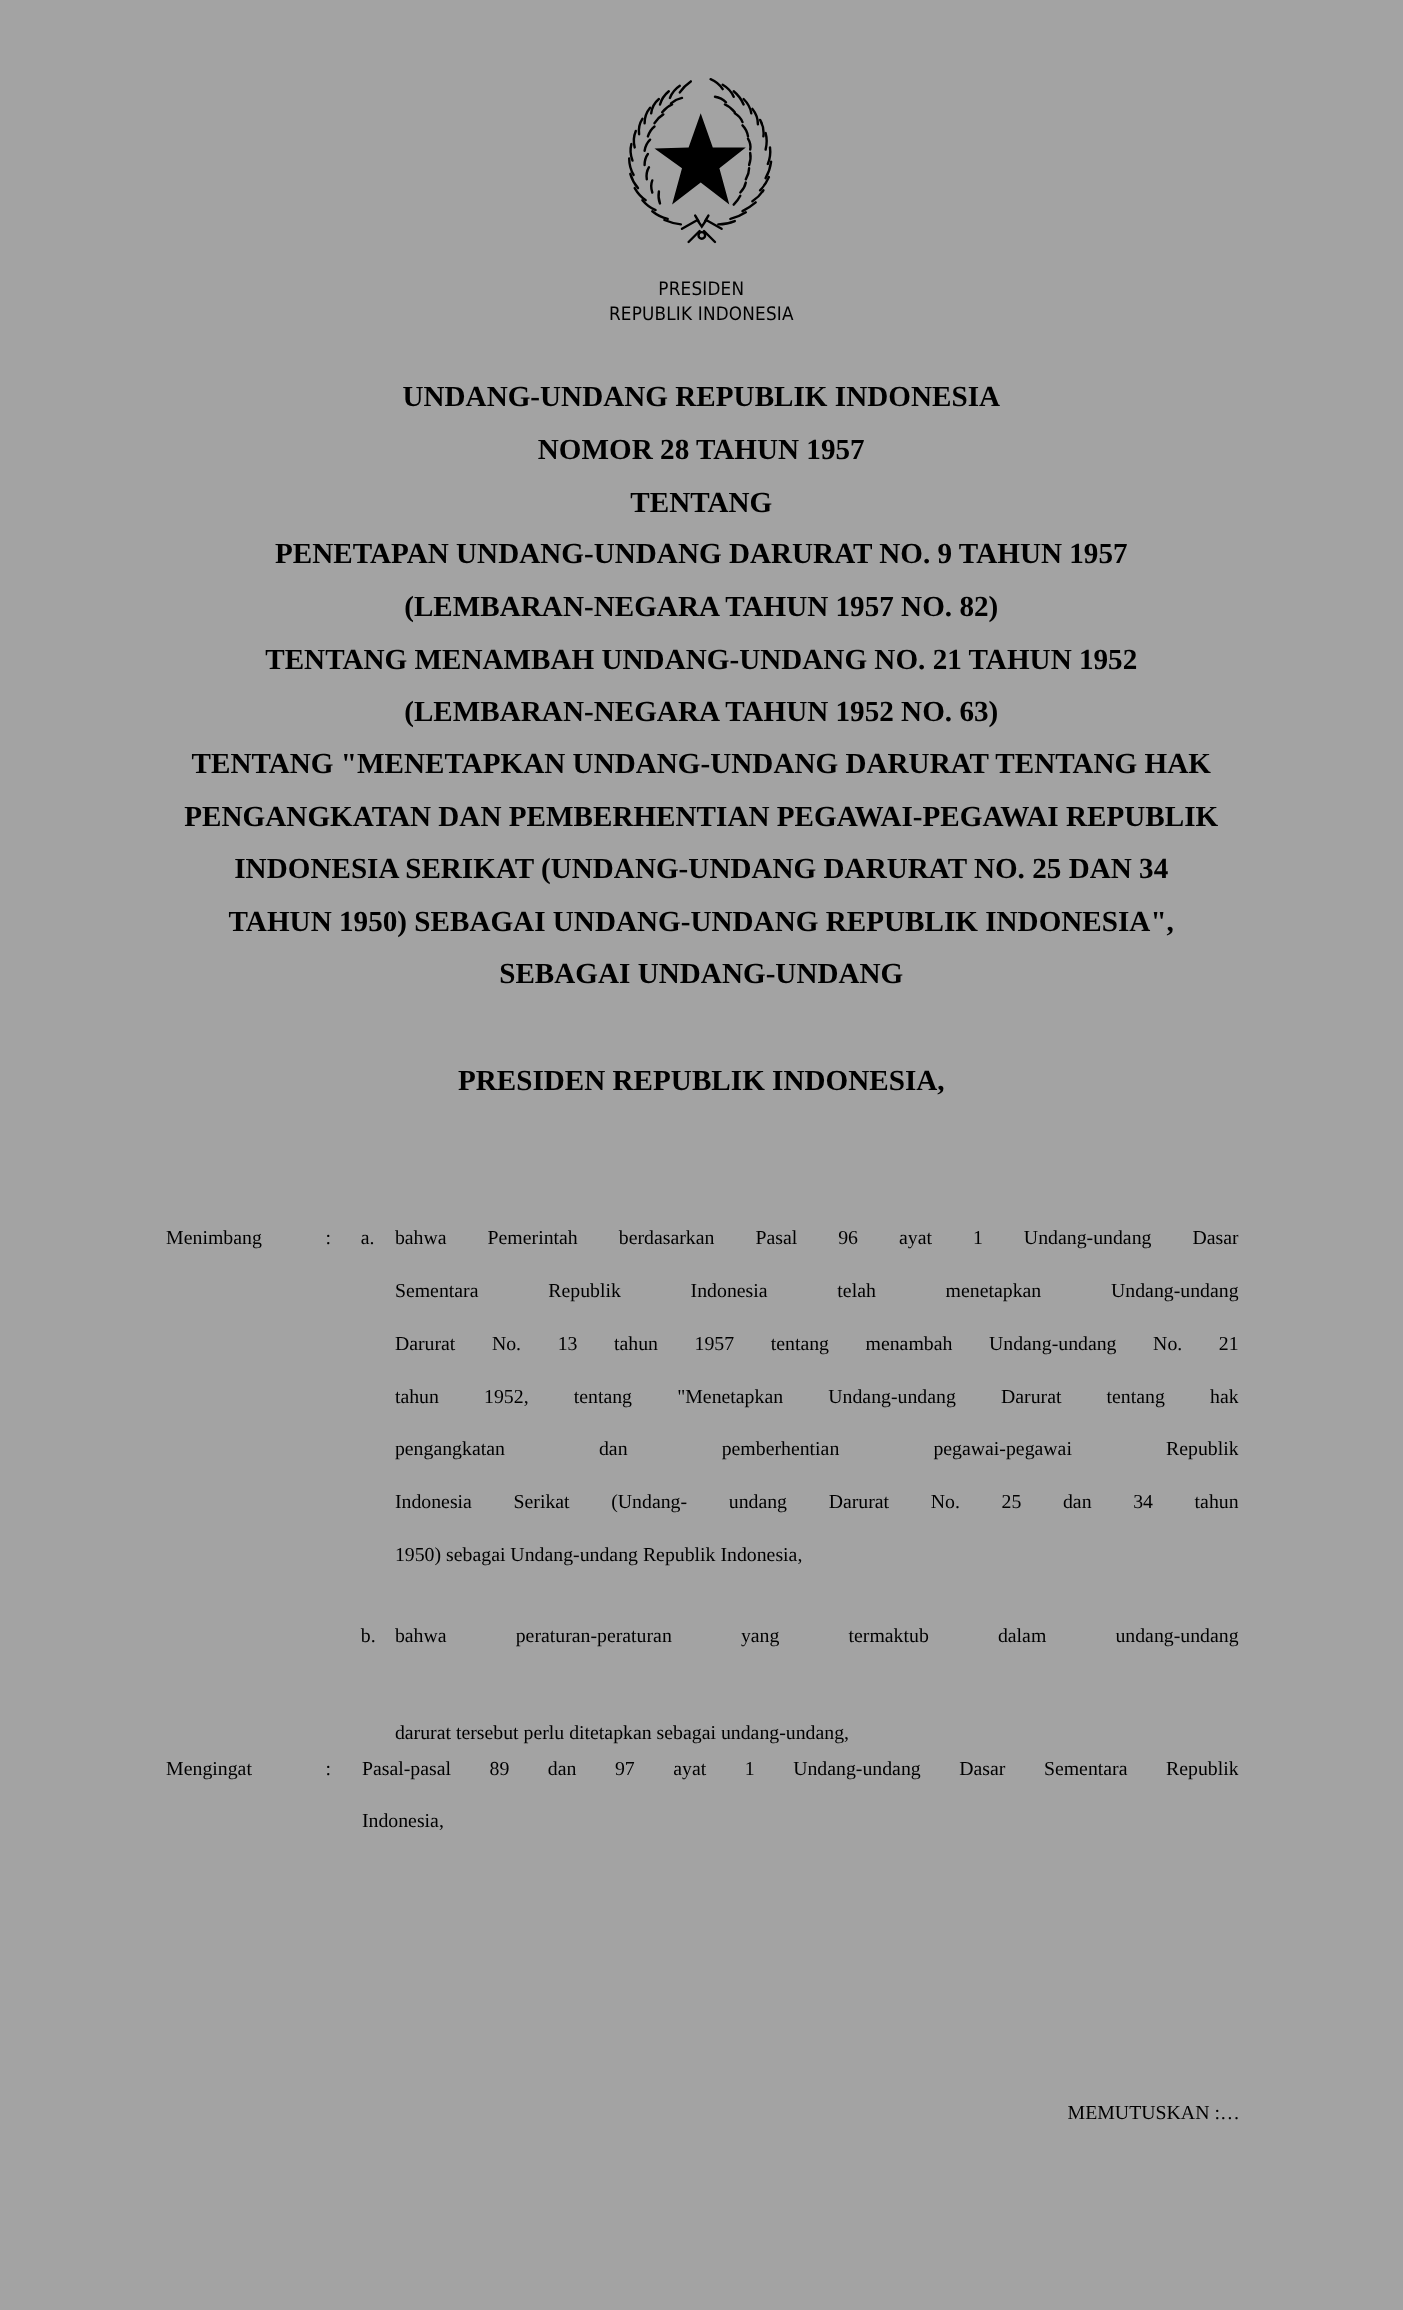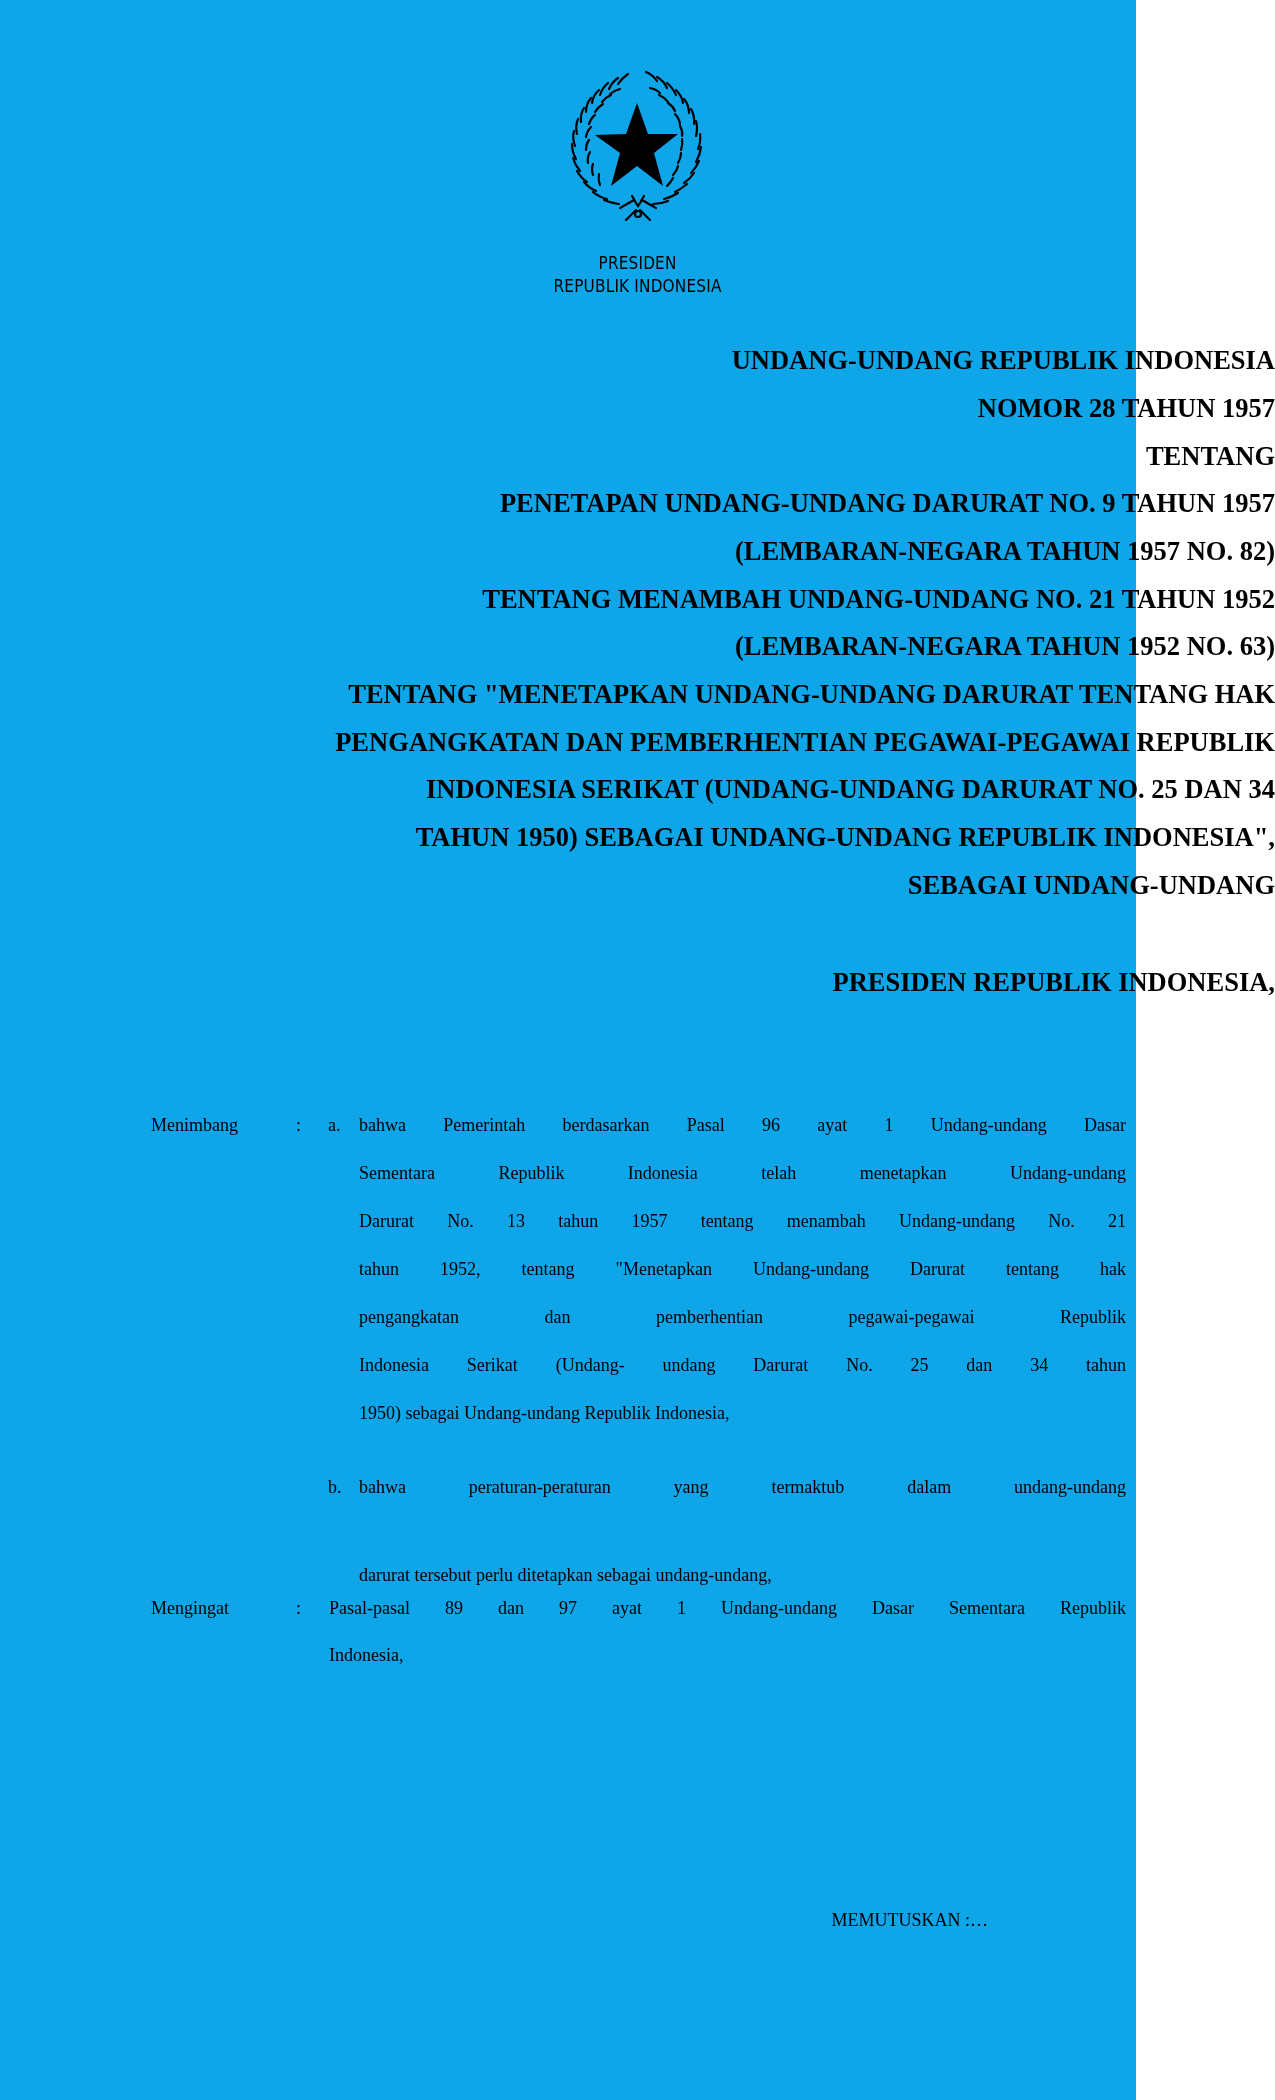--- a/index.html
+++ b/index.html
@@ -11,22 +11,22 @@
     width: 1275px;
     height: 2100px;
     position: relative;
     overflow: hidden;
     color: #000000;
     font-family: "Liberation Serif", "DejaVu Serif", serif;
   }
   .page {
     position: absolute;
     left: 0; top: 0;
-    width: 1136px; height: 2100px;
-    background: #0ea5e9;
+    width: 1275px; height: 2100px;
+    background: #a3a3a3;
   }
   
   .emblem {
     position: absolute;
     left: 558px;
     top: 68px;
     width: 160px;
     height: 162px;
   }
   .emblem svg { width: 100%; height: 100%; display: block; }
@@ -44,21 +44,21 @@
     transform-origin: 638px 0;
   }
   .lh-1 { top: 252px; }
   .lh-2 { top: 275px; }
 
   
   .hline {
     position: absolute;
     left: 0;
     width: 1275px;
-    text-align: right;
+    text-align: center;
     font-weight: bold;
     font-size: 26.5px;
     line-height: 30px;
     white-space: nowrap;
   }
 
   
   .bline {
     position: absolute;
     font-size: 18px;

